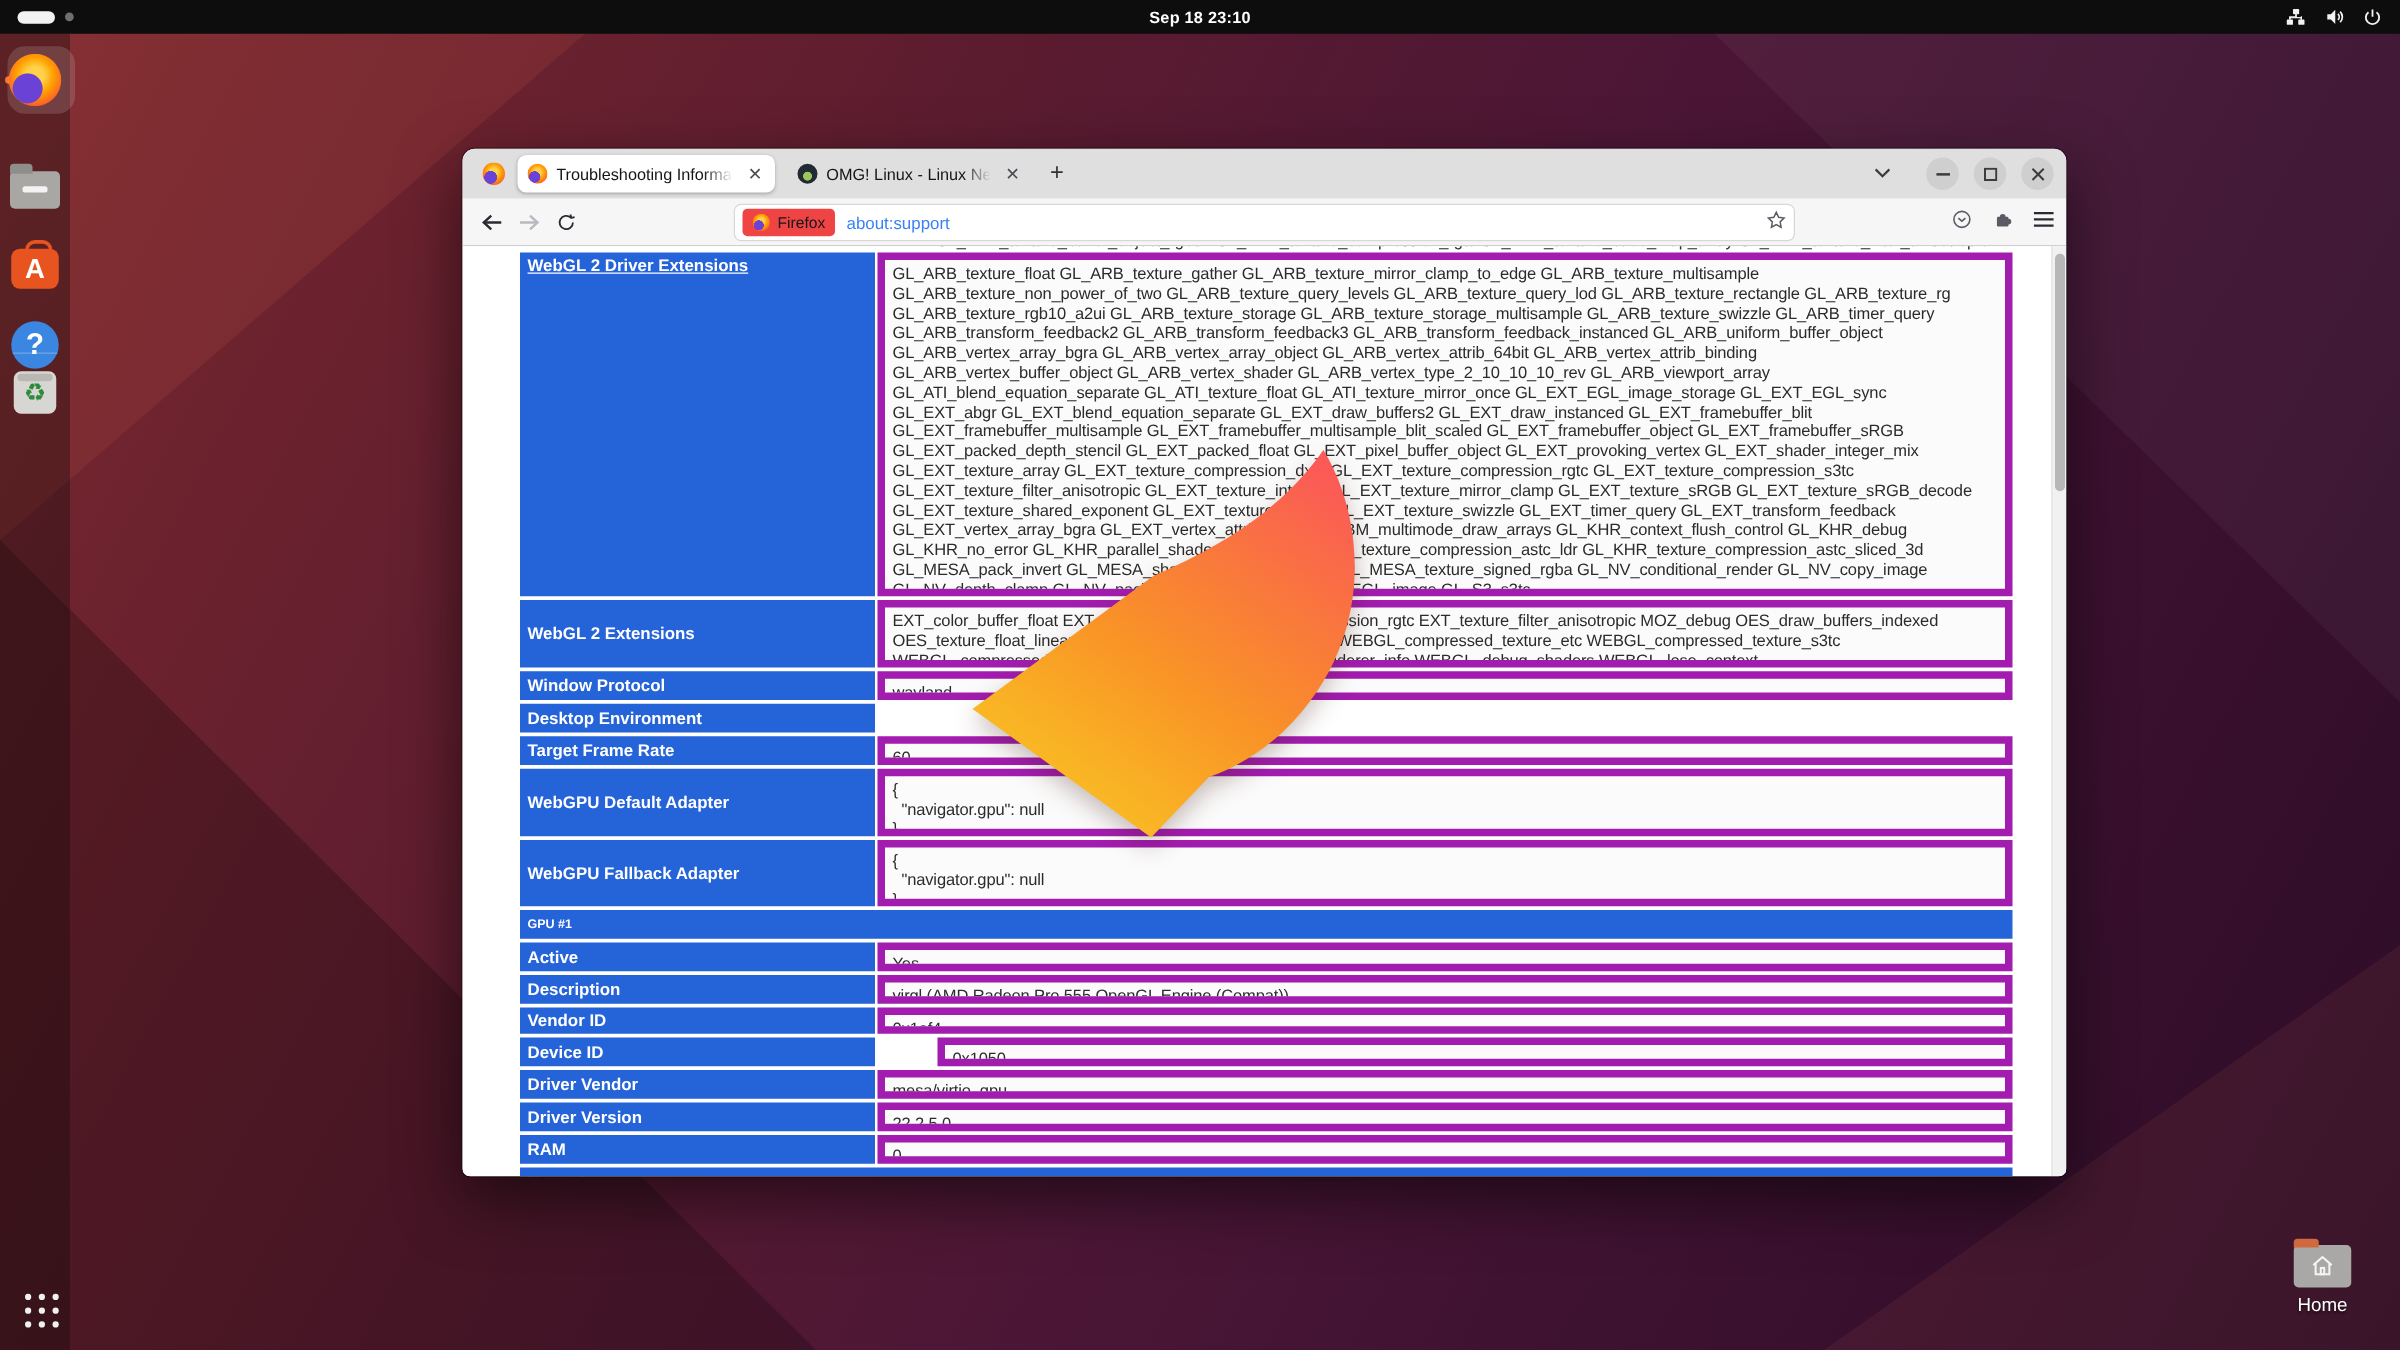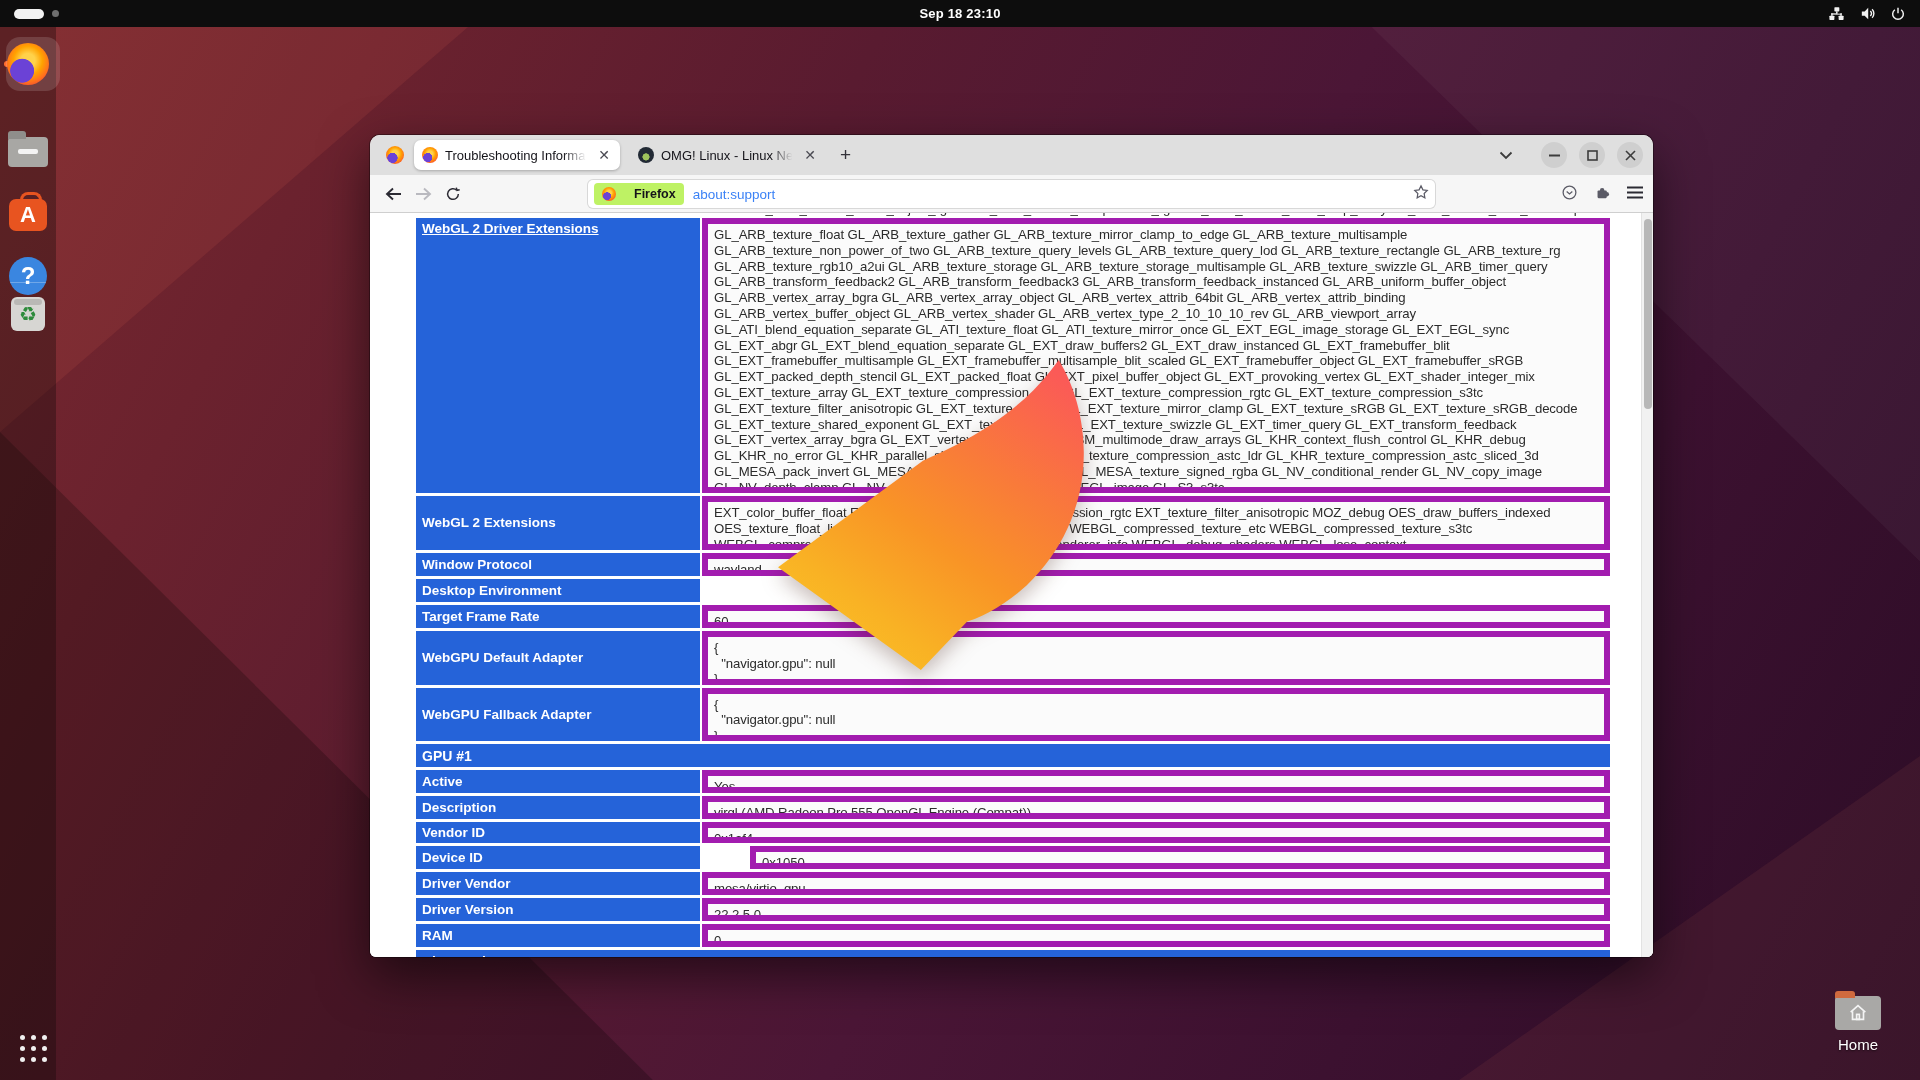--- a/index.html
+++ b/index.html
@@ -61,21 +61,21 @@
 
   
   .home-shortcut { position:absolute; left:1828px; top:996px; width:60px; text-align:center; z-index:30; }
   .home-folder { position:relative; width:46px; height:34px; margin:0 auto; background:#a9a8a6; border-radius:4px; }
   .home-folder::before { content:""; position:absolute; left:0; top:-5px; width:20px; height:7px;
     background:#d06a3e; border-radius:3px 3px 0 0; }
   .home-folder svg { position:absolute; left:12px; top:6px; }
   .home-label { margin-top:6px; color:#fff; font-size:15px; text-shadow:0 1px 2px rgba(0,0,0,.6); }
 
   
-  .window { position:absolute; left:370px; top:135px; width:1283px; height:822px;
+  .window { position:absolute; left:370px; top:119px; width:1283px; height:822px;
     border-radius:10px 10px 6px 6px; overflow:hidden; z-index:20;
     box-shadow:0 18px 50px rgba(0,0,0,.55), 0 0 0 1px rgba(0,0,0,.35); background:#fff; }
 
   .tabbar { position:relative; height:40px; background:#dfdfdf; display:flex; align-items:center; }
   .ffview { margin-left:16px; width:18px; height:18px; }
   .tab { display:flex; align-items:center; gap:7px; height:30px; border-radius:7px;
     padding:0 8px; margin-left:10px; max-width:210px; }
   .tab.active { background:#fff; box-shadow:0 1px 3px rgba(0,0,0,.25); width:206px; }
   .tab.inactive { width:196px; }
   .tab .fav { width:16px; height:16px; flex:0 0 16px; }
@@ -89,42 +89,42 @@
   .chev { margin-right:16px; }
   .wc { width:26px; height:26px; border-radius:50%; background:#cfcfcf;
     display:flex; align-items:center; justify-content:center; color:#3c3c3c; }
 
   .navbar { position:relative; height:38px; background:#f6f6f6; border-bottom:1px solid #cfcfcf;
     display:flex; align-items:center; }
   .nav-ic { display:flex; align-items:center; justify-content:center; width:30px; height:30px; }
   .nav-ic.back { margin-left:8px; }
   .urlbar { position:absolute; left:218px; top:5px; width:847px; height:28px; background:#fff;
     border-radius:5px; box-shadow:0 0 0 1px rgba(0,0,0,.12); display:flex; align-items:center; padding:0 6px; }
-  .chip { display:flex; align-items:center; gap:18px; background:#bef264; border-radius:4px;
-    height:22px; padding:0 8px;font-weight:bold; }
+  .chip { display:flex; align-items:center; gap:6px; background:#ef4444; border-radius:4px;
+    height:22px; padding:0 8px; }
   .chip .ff-icon { width:14px; height:14px; }
   .chip-label { font-size:12.5px; color:#15141a; }
   .url-text { margin-left:9px; font-size:13.5px; color:#3b82f6; flex:1; }
   .nav-right { position:absolute; right:10px; top:0; height:38px; display:flex; align-items:center; gap:16px; }
 
   
   .content { position:relative; height:744px; background:#fff; overflow:hidden; }
   .support-table { position:absolute; left:46px; top:0; width:1194px; }
   .partial-line { position:absolute; left:332px; top:-12px; width:862px; font-size:13.2px;
     color:#2b2b2b; white-space:nowrap; letter-spacing:-.1px; }
   .rows { position:absolute; left:0; top:5px; width:1194px; }
   .row { display:flex; margin-bottom:3px; }
   .label-cell { width:284px; background:#2563d9; color:#fff; font-weight:bold; font-size:13.5px;
     padding:0 0 0 6px; display:flex; align-items:center; flex:0 0 284px; margin-right:2px; }
   .label-cell.top { align-items:flex-start; padding-top:3px;text-decoration:underline; }
   .value-cell { flex:1; background:#fbfbfb; border:6px solid #a21caf; padding:3px 4px 3px 6px;
     font-size:13.2px; color:#2b2b2b; letter-spacing:-.1px; overflow:hidden; }
   .vline { line-height:15.8px; white-space:pre; }
   .row.section .section-label { width:100%; background:#2563d9; color:#fff; font-weight:bold;
-    font-size:14px; padding:0 0 0 6px; height:23px; display:flex; align-items:center; }
+    font-size:10px; padding:0 0 0 6px; height:23px; display:flex; align-items:center; }
 
   .scrollbar { position:absolute; right:0; top:0; width:12px; height:744px; background:#f1f1f1;
     border-left:1px solid #e2e2e2; }
   .scroll-thumb { position:absolute; left:2px; top:6px; width:8px; height:190px; border-radius:4px; background:#b7b7b7; }
 
   
   .arrow-overlay { position:absolute; left:770px; top:352px; width:332px; height:332px; z-index:35;
     filter:drop-shadow(0 8px 10px rgba(60,20,10,.28)); }
 </style>
 </head>

